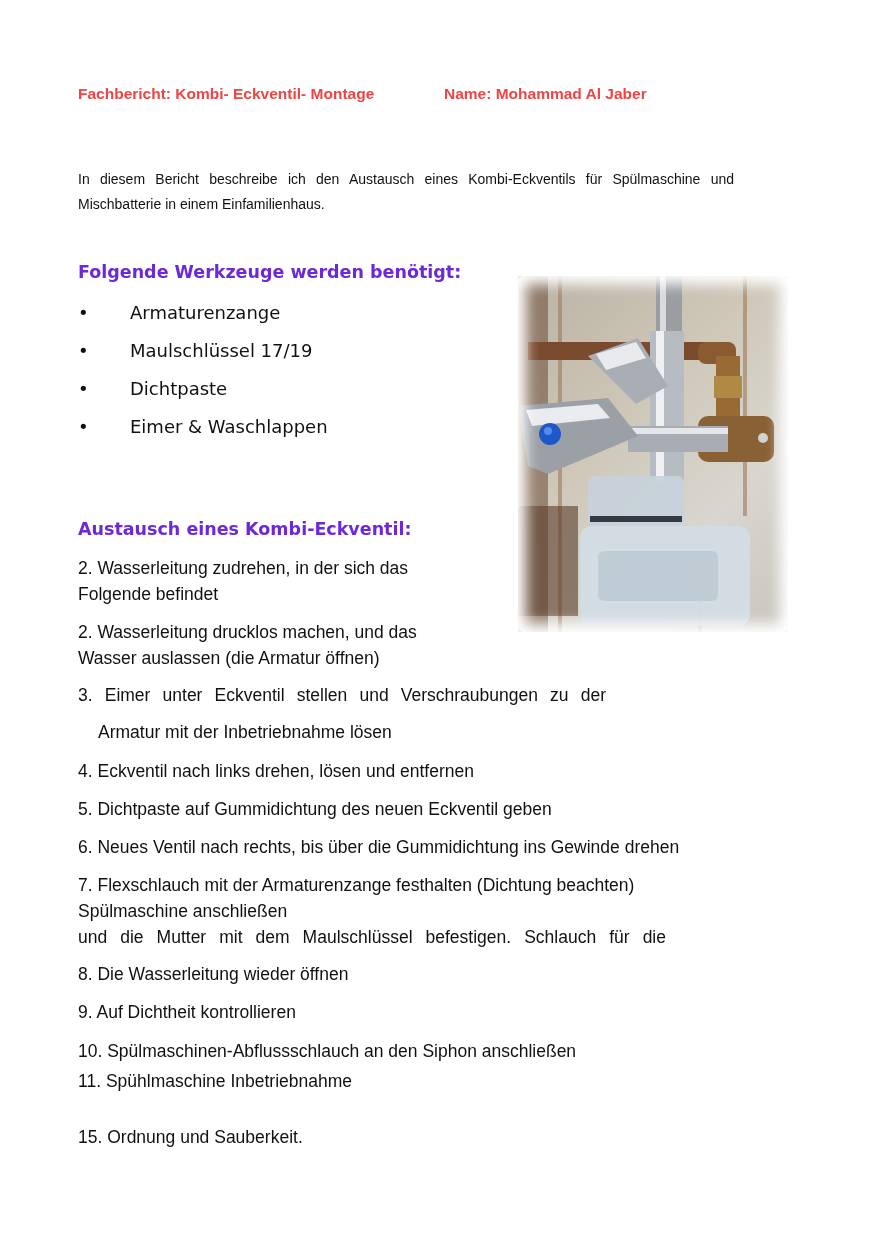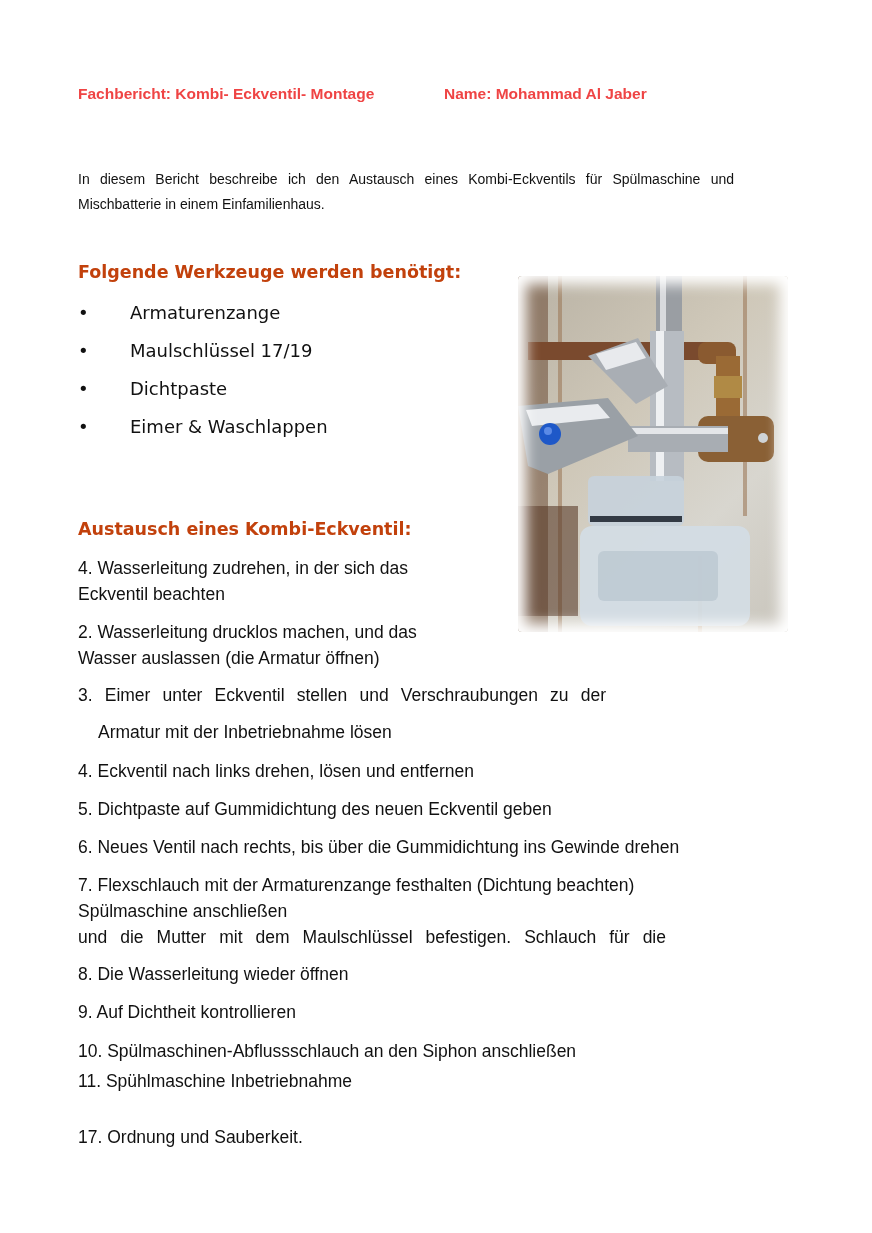--- a/index.html
+++ b/index.html
@@ -1,20 +1,20 @@
 <!DOCTYPE html>
 <html><head>
   <meta charset="utf-8">
   <style>
     html, body { margin: 0; padding: 0; background: #ffffff; }
     body { width: 872px; height: 1233px; position: relative; overflow: hidden; color: #111; }
     .abs { position: absolute; }
     .header { font-family: "Liberation Sans", sans-serif; font-size: 15.5px; font-weight: bold; color: #ef4444; top: 85px; white-space: nowrap; }
     .intro { font-family: "Liberation Sans", sans-serif; font-size: 14px; line-height: 25px; left: 78px; top: 167px; width: 656px; text-align: justify; }
-    .h2 { font-family: "DejaVu Sans", sans-serif; font-weight: bold; font-size: 17.5px; color: #c2410c; left: 78px; white-space: nowrap; }
+    .h2 { font-family: "DejaVu Sans", sans-serif; font-weight: bold; font-size: 17.5px; color: #6d28d9; left: 78px; white-space: nowrap; }
     .tool { font-family: "DejaVu Sans", sans-serif; font-size: 18px; left: 78px; white-space: nowrap; height: 26px; }
     .tool .bullet { position: absolute; left: 0; top: 0; }
     .tool .label { position: absolute; left: 52px; top: 0; }
     .step { font-family: "Liberation Sans", sans-serif; font-size: 17.5px; line-height: 26px; left: 78px; }
     .photo { left: 518px; top: 276px; width: 270px; height: 356px; border-radius: 4px; overflow: hidden;
       box-shadow: 0 0 10px 6px rgba(255,255,255,0.9) inset; filter: blur(0.3px); }
     .photo-inner { position: absolute; inset: 0; background: linear-gradient(135deg, #b9b2a4 0%, #cfc8b9 40%, #d8d6cf 70%, #c9c5bc 100%); }
     .fade { position: absolute; inset: 0; box-shadow: inset 0 0 14px 8px #ffffff; pointer-events: none; }
   </style>
 </head>
@@ -86,22 +86,22 @@
     <rect x="72" y="240" width="92" height="6" fill="#333a44"></rect>
     <rect x="62" y="250" width="170" height="100" rx="12" fill="#d3dce4" opacity="0.95"></rect>
     <rect x="80" y="275" width="120" height="50" rx="6" fill="#b8c4cf" opacity="0.7"></rect>
   </svg>
   <div class="fade"></div>
 </div>
 
 <div class="abs h2" style="top:519px;">Austausch eines Kombi-Eckventil:</div>
 
 <div class="abs step" style="top:555px;">
-  <div>4. Wasserleitung zudrehen, in der sich das</div>
-  <div>Eckventil beachten</div>
+  <div>2. Wasserleitung zudrehen, in der sich das</div>
+  <div>Folgende befindet</div>
 </div>
 <div class="abs step" style="top:619px;">
   <div>2. Wasserleitung drucklos machen, und das</div>
   <div>Wasser auslassen (die Armatur öffnen)</div>
 </div>
 <div class="abs step" style="top:682px; width:528px;">
   <div style="text-align:justify; text-align-last:justify;">3. Eimer unter Eckventil stellen und Verschraubungen zu der</div>
   <div style="margin-top:11px; padding-left:20px;">Armatur mit der Inbetriebnahme lösen</div>
 </div>
 <div class="abs step" style="top:758px;">4. Eckventil nach links drehen, lösen und entfernen</div>
@@ -109,13 +109,13 @@
 <div class="abs step" style="top:834px; white-space:nowrap;">6. Neues Ventil nach rechts, bis über die Gummidichtung ins Gewinde drehen</div>
 <div class="abs step" style="top:872px; width:588px;">
   <div style="white-space:nowrap;">7. Flexschlauch mit der Armaturenzange festhalten (Dichtung beachten)</div>
   <div>Spülmaschine anschließen</div>
   <div style="text-align:justify; text-align-last:justify;">und die Mutter mit dem Maulschlüssel befestigen. Schlauch für die</div>
 </div>
 <div class="abs step" style="top:961px;">8. Die Wasserleitung wieder öffnen</div>
 <div class="abs step" style="top:999px;">9. Auf Dichtheit kontrollieren</div>
 <div class="abs step" style="top:1038px; white-space:nowrap;">10. Spülmaschinen-Abflussschlauch an den Siphon anschließen</div>
 <div class="abs step" style="top:1068px;">11. Spühlmaschine Inbetriebnahme</div>
-<div class="abs step" style="top:1124px;">17. Ordnung und Sauberkeit.</div>
+<div class="abs step" style="top:1124px;">15. Ordnung und Sauberkeit.</div>
 
 </body></html>

